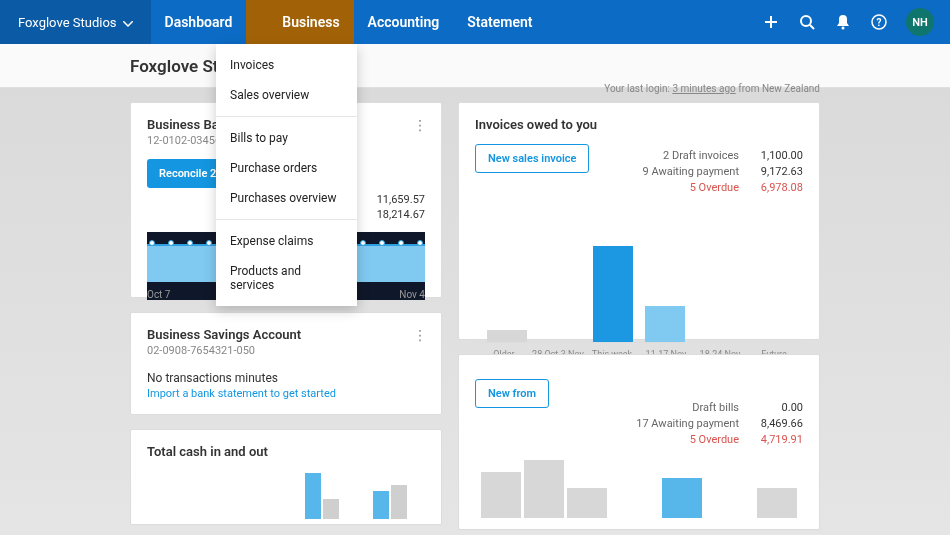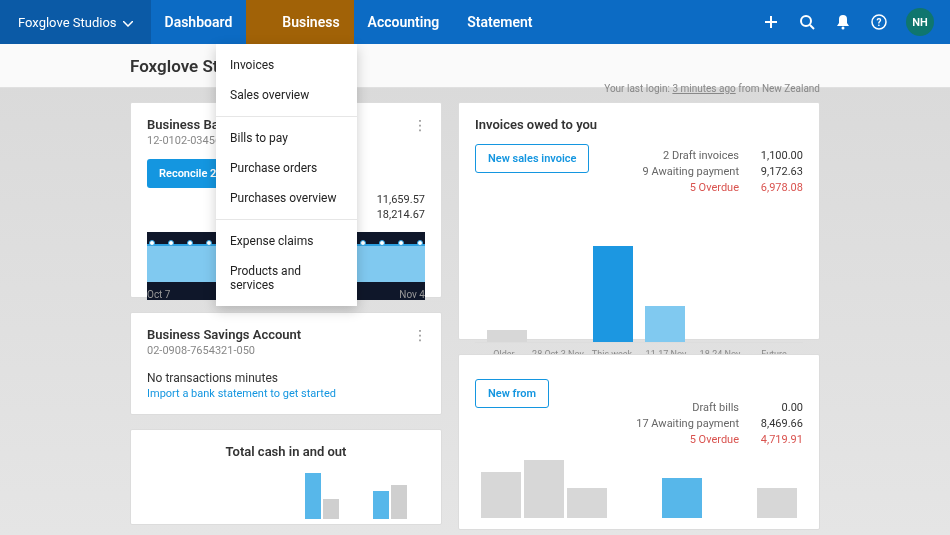--- a/index.html
+++ b/index.html
@@ -183,21 +183,21 @@
     </div>
 
     <div class="card">
       <div class="card-title">Business Savings Account</div>
       <div class="card-subtitle">02-0908-7654321-050</div>
       <div class="card-menu">⋮</div>
       <div class="no-tx-label">No transactions minutes</div>
       <div class="link-text">Import a bank statement to get started</div>
     </div>
 
-    <div class="card" style="height:96px;text-align:center;">
+    <div class="card" style="height:96px;">
       <div class="card-title">Total cash in and out</div>
       <div class="cashcard-bars">
         <div class="cash-group" style="margin-left:158px;">
           <div style="width:16px;height:46px;background:#57b7ea;"></div>
           <div style="width:16px;height:20px;background:#cfcfcf;"></div>
         </div>
         <div class="cash-group" style="margin-left:20px;">
           <div style="width:16px;height:28px;background:#57b7ea;"></div>
           <div style="width:16px;height:34px;background:#cfcfcf;"></div>
         </div>

